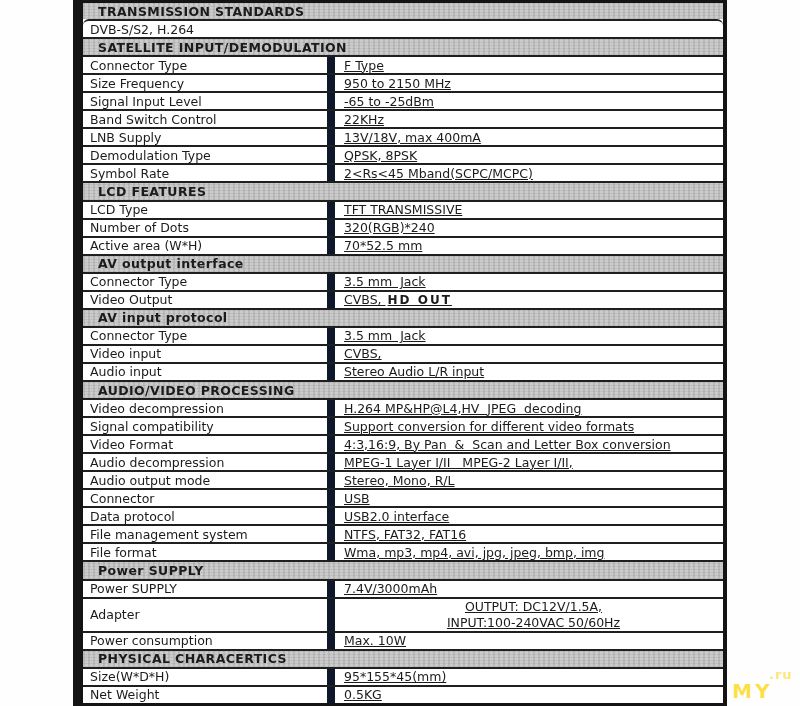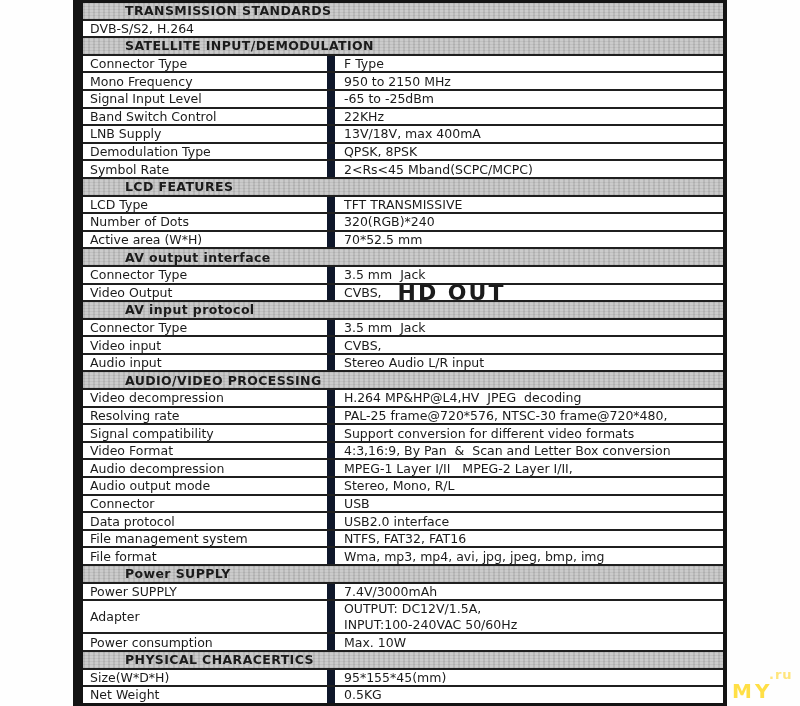--- a/index.html
+++ b/index.html
@@ -20,38 +20,38 @@
 
   .row.header {
     background-color:#c6c6c6;
     background-image:
       repeating-linear-gradient(90deg, rgba(0,0,0,0.07) 0 2px, rgba(255,255,255,0.06) 2px 5px),
       repeating-linear-gradient(0deg, rgba(0,0,0,0.05) 0 1px, rgba(255,255,255,0.04) 1px 3px);
     align-items:center;
   }
   .htext {
     font-size:12.5px; font-weight:bold; letter-spacing:0.4px;
-    padding-left:22px; white-space:pre;margin-left:20px;
-  }
-
-  .row.full { align-items:center; }
+    padding-left:15px; white-space:pre;
+  }
+
+  .row.full { align-items:center;border-radius:6px; }
   .ftext { font-size:12.5px; padding-left:7px; white-space:pre; }
 
   .lc {
     width:252px; flex:0 0 252px; border-right:8px solid #0f172a;
     display:flex; align-items:center; padding-left:7px;
     font-size:12.5px; white-space:pre;
   }
   .vc {
     flex:1 1 auto; display:flex; align-items:center; padding-left:9px;
-    font-size:12.5px; white-space:pre; overflow:hidden;
-  }
-  .vc.col { flex-direction:column; align-items:flex-start; justify-content:center; line-height:16px; }
-
-  .big { font-size:22px; font-weight:bold; letter-spacing:2px; margin-left:12px; }
+    font-size:12.5px; white-space:pre; overflow:hidden;text-decoration:underline;
+  }
+  .vc.col { flex-direction:column; align-items:center; justify-content:center; line-height:16px; }
+
+  .big { font-size:12px; font-weight:bold; letter-spacing:2px; margin-left:2px; }
 
   .wm { position:absolute; font-weight:bold; font-style:normal;
         text-shadow:0 0 2px rgba(255,255,255,0.9); pointer-events:none; }
   .wm-my { left:732px; top:679px; font-size:20px; color:rgba(255,221,60,0.95); letter-spacing:3px; }
   .wm-ru { left:769px; top:667px; font-size:13px; color:rgba(255,226,110,0.9); letter-spacing:1px; }
 </style>
 </head>
 <body>
 
 <div class="page">
@@ -69,21 +69,21 @@
     <div class="row header">
       <span class="htext">SATELLITE INPUT/DEMODULATION</span>
     </div>
 
     <div class="row kv">
       <div class="lc">Connector Type</div>
       <div class="vc">F Type</div>
     </div>
 
     <div class="row kv">
-      <div class="lc">Mono Frequency</div>
+      <div class="lc">Size Frequency</div>
       <div class="vc">950 to 2150 MHz</div>
     </div>
 
     <div class="row kv">
       <div class="lc">Signal Input Level</div>
       <div class="vc">-65 to -25dBm</div>
     </div>
 
     <div class="row kv">
       <div class="lc">Band Switch Control</div>
@@ -160,24 +160,20 @@
 
     <div class="row header">
       <span class="htext">AUDIO/VIDEO PROCESSING</span>
     </div>
 
     <div class="row kv">
       <div class="lc">Video decompression</div>
       <div class="vc">H.264 MP&amp;HP@L4,HV  JPEG  decoding</div>
     </div>
 
-    <div class="row kv">
-      <div class="lc">Resolving rate</div>
-      <div class="vc">PAL-25 frame@720*576, NTSC-30 frame@720*480,</div>
-    </div>
 
     <div class="row kv">
       <div class="lc">Signal compatibility</div>
       <div class="vc">Support conversion for different video formats</div>
     </div>
 
     <div class="row kv">
       <div class="lc">Video Format</div>
       <div class="vc">4:3,16:9, By Pan  &amp;  Scan and Letter Box conversion</div>
     </div>

